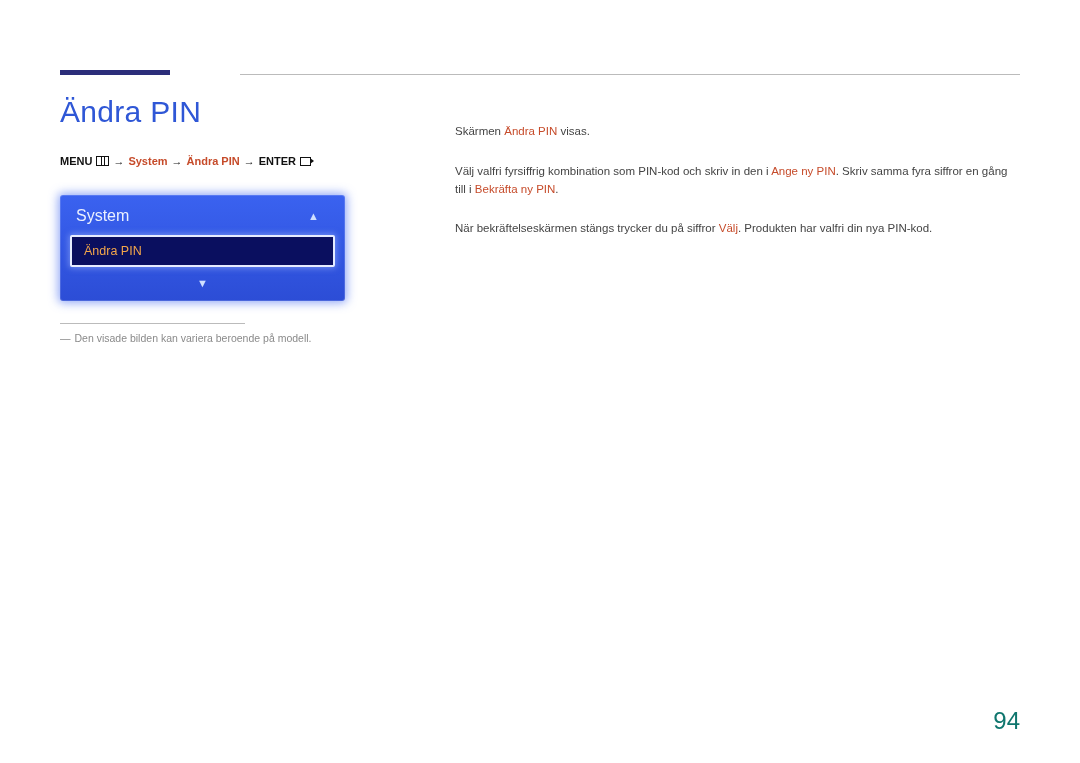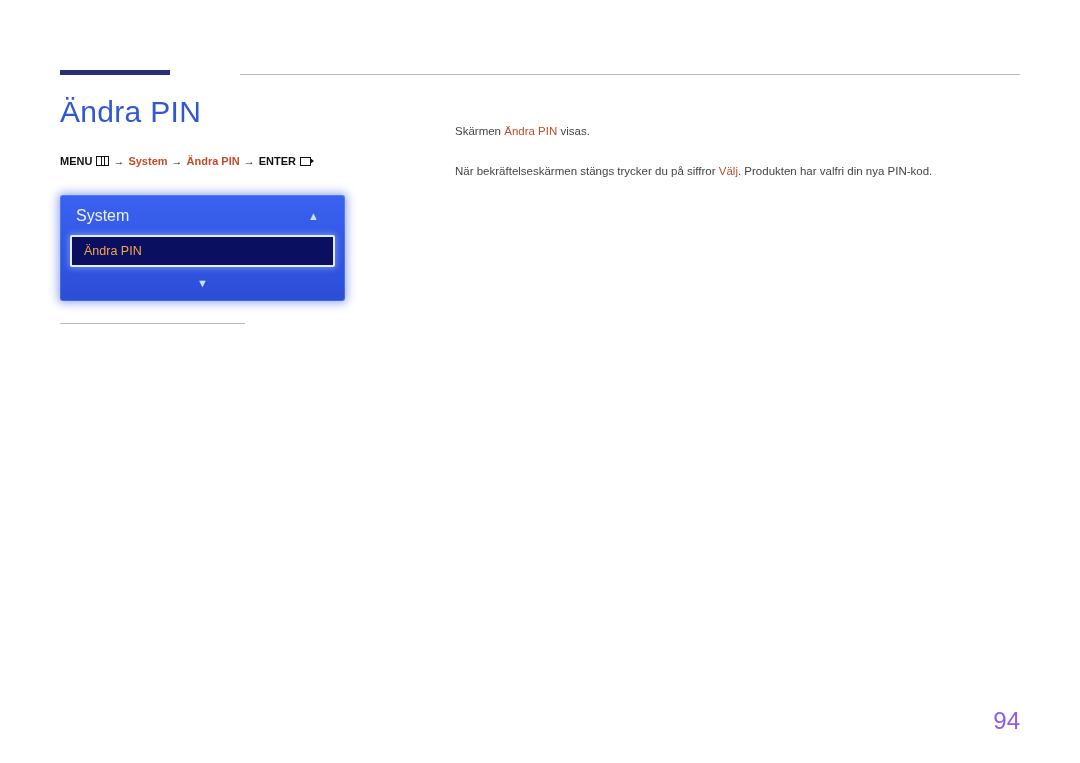--- a/index.html
+++ b/index.html
@@ -28,21 +28,21 @@
   .osd-item { margin: 0 10px; background: #0a0f5f; border: 2px solid #e6ecff; border-radius: 2px; padding: 7px 12px; color: #f3a64a; font-size: 12.5px; font-weight: 500; box-shadow: 0 0 6px 1px rgba(180,200,255,0.5); }
   .osd-footer { text-align: center; padding-top: 10px; color: #cfe0ff; font-size: 11px; }
 
   .divider-sm { width: 185px; border-top: 1px solid #bbb; margin-top: 22px; margin-bottom: 8px; }
   .footnote { font-size: 10.5px; color: #8a8a8a; }
   .footnote .dash { margin-right: 4px; }
 
   .right-col p { margin-bottom: 8px; margin-top: 22px; }
   .right-col .hl { color: #c64b2a; }
 
-  .page-number { position: absolute; right: 60px; bottom: 28px; font-size: 24px; color: #8b5cf6; font-weight: 300; }
+  .page-number { position: absolute; right: 60px; bottom: 28px; font-size: 24px; color: #0f766e; font-weight: 300; }
 </style>
 </head>
 <body>
 
 <div class="page">
 
   <div class="topbar">
     <div class="topbar-short"></div>
     <div class="topbar-long"></div>
   </div>
@@ -72,25 +72,31 @@
       </div>
       <div class="osd-item">
         <span>Ändra PIN</span>
       </div>
       <div class="osd-footer">
         <span>▼</span>
       </div>
     </div>
 
     <div class="divider-sm"></div>
+    <div class="footnote">
+      <span class="dash">―</span><span>Den visade bilden kan variera beroende på modell.</span>
+    </div>
   </div>
 
   <div class="right-col">
     <p>
       <span>Skärmen </span><span class="hl">Ändra PIN</span><span> visas.</span>
+    </p>
+    <p>
+      <span>Välj valfri fyrsiffrig kombination som PIN-kod och skriv in den i </span><span class="hl">Ange ny PIN</span><span>. Skriv samma fyra siffror en gång till i </span><span class="hl">Bekräfta ny PIN</span><span>.</span>
     </p>
     <p>
       <span>När bekräftelseskärmen stängs trycker du på siffror </span><span class="hl">Välj</span><span>. Produkten har valfri din nya PIN-kod.</span>
     </p>
   </div>
 
   <div class="page-number">94</div>
 </div>
 
 </body></html>

